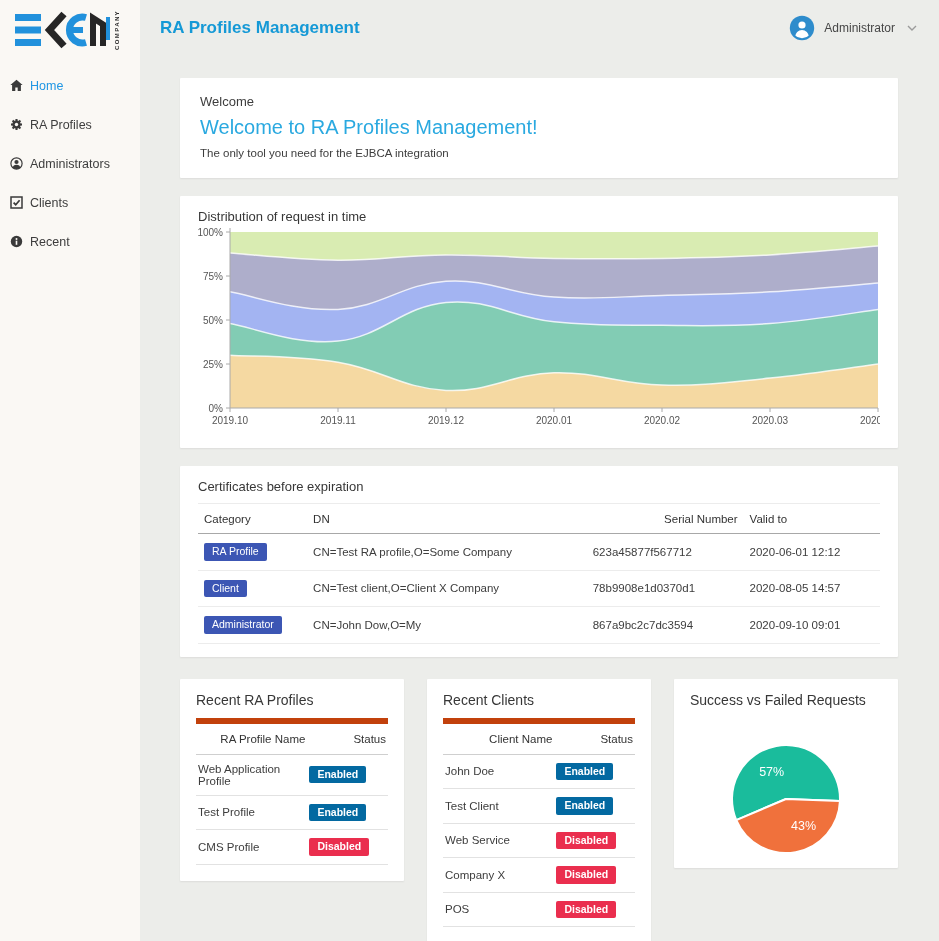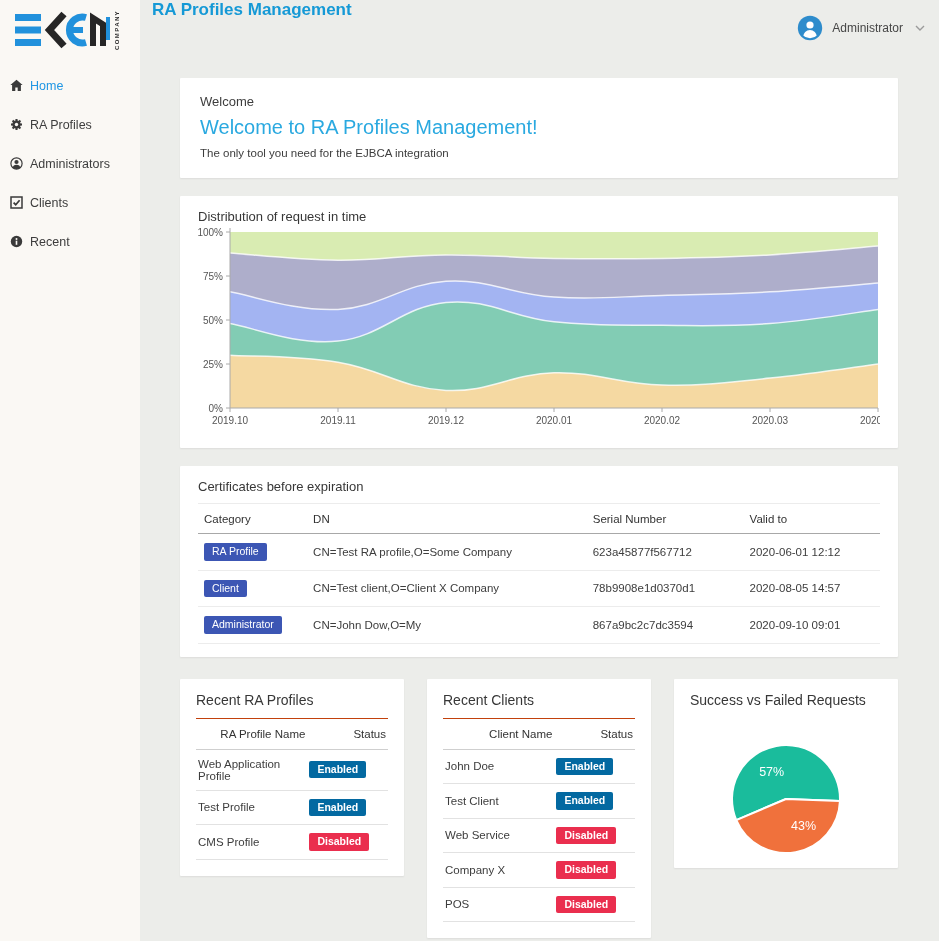--- a/index.html
+++ b/index.html
@@ -16,21 +16,21 @@
     writing-mode:vertical-rl; transform:rotate(180deg);
     font-size:6px; font-weight:bold; letter-spacing:1.4px; color:#2b2b2b; height:40px;
   }
   .nav { margin-top:29px; padding-left:10px; }
   .nav-item { display:flex; align-items:center; gap:6px; margin-bottom:25px; font-size:12.5px; color:#3d3d3d; cursor:pointer; }
   .nav-item.active .nav-label { color:#2097e4; }
   .nav-icon { width:14px; height:14px; display:inline-flex; color:#3a3a3a; flex:0 0 auto; }
   .nav-icon svg { width:13px; height:13px; }
   
   .main { margin-left:140px; height:941px; display:flex; flex-direction:column; }
-  .topbar { height:56px; flex:0 0 auto; display:flex; justify-content:space-between; padding:0 12px; }
+  .topbar { height:56px; flex:0 0 auto; display:flex; align-items:center; justify-content:space-between; padding:0 20px; }
   .page-title { font-size:17px; font-weight:bold; color:#1599d6; }
   .user-menu { display:flex; align-items:center; gap:9px; cursor:pointer; padding-right:2px; }
   .user-name { font-size:12px; color:#464646; }
   .chev { display:inline-flex; margin-left:3px; }
   .content { padding:22px 41px 0 40px; flex:1 1 auto; }
   .card { background:#fff; box-shadow:0 1px 2px rgba(0,0,0,.07); border-radius:1px; }
   
   .welcome-card { height:100px; padding:16px 20px; margin-bottom:18px; }
   .eyebrow { font-size:13px; color:#3d3d3d; }
   .welcome-title { font-size:20px; color:#2aa9e0; margin:7px 0 8px; }
@@ -44,21 +44,21 @@
   table.certs { width:100%; border-collapse:collapse; font-size:11.5px; }
   .certs th { text-align:left; font-weight:normal; color:#333; padding:9px 6px 8px; border-bottom:1px solid #a8a8a8; }
   .certs td { padding:9px 6px; border-bottom:1px solid #ececec; color:#3d3d3d; }
   .badge { display:inline-block; font-size:10.5px; padding:3px 8px 4px; border-radius:2px; color:#fff; line-height:1; }
   .badge-cat { background:#3c56b4; }
   .badge-on  { background:#0369a1; font-weight:bold; }
   .badge-off { background:#ea2e4e; font-weight:bold; }
   
   .bottom-row { display:flex; gap:23px; align-items:flex-start; }
   .mini-card { flex:1 1 0; padding:13px 16px 16px; }
-  .mini-title { font-size:14px; color:#373737; padding-bottom:10px; border-bottom:1px solid #c2410c; }
+  .mini-title { font-size:14px; color:#373737; padding-bottom:10px; border-bottom:6px solid #c2410c; }
   table.mini { width:100%; border-collapse:collapse; font-size:11.5px; }
   .mini th { text-align:right; font-weight:normal; color:#333; padding:9px 2px; border-bottom:1px solid #cfcfcf; }
   .mini td { padding:8px 2px; border-bottom:1px solid #e2e2e2; color:#3d3d3d; }
   .mini th:last-child, .mini td:last-child { width:42%; }
   
   .pie-card { padding:13px 16px 14px; }
   .pie-title { border-bottom:none; }
   .pie-wrap { position:relative; width:110px; height:110px; margin:26px auto 0; }
   .pie-label { position:absolute; transform:translate(-50%,-50%); color:#fff; font-size:12.5px; }
   
@@ -218,21 +218,21 @@
         </svg>
     </section>
 
     <section class="card certs-card">
       <div class="card-title certs-title">Certificates before expiration</div>
       <table class="certs">
         <thead>
             <tr id="certs-head">
               <th style="width: 16%;">Category</th>
               <th style="width: 41%;">DN</th>
-              <th style="width: 23%;">Serial Number</th>
+              <th style="width: 23%; text-align: right;">Serial Number</th>
               <th style="width: 20%;">Valid to</th>
             </tr>
           </thead>
         <tbody id="certs-body">
             <tr>
               <td><span class="badge badge-cat">RA Profile</span></td>
               <td>CN=Test RA profile,O=Some Company</td>
               <td>623a45877f567712</td>
               <td>2020-06-01 12:12</td>
             </tr>

